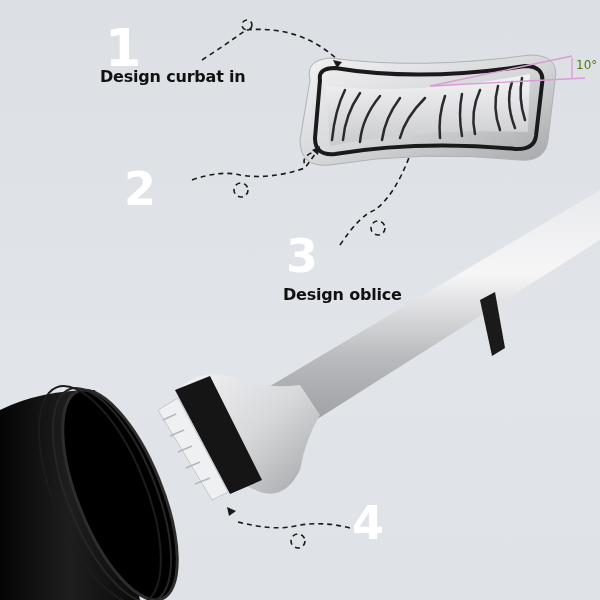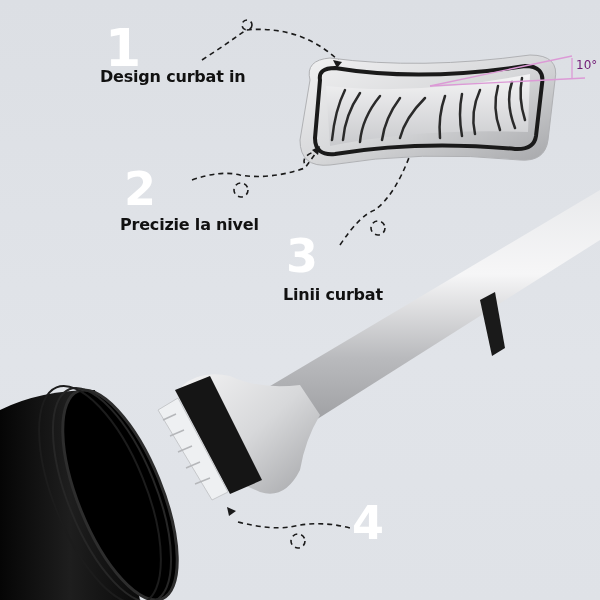--- a/index.html
+++ b/index.html
@@ -12,21 +12,21 @@
     .num {
       position: absolute; color: #ffffff; font-weight: 900;
       font-family: "DejaVu Sans", sans-serif; line-height: 1;
     }
     .label {
       position: absolute; color: #111111; font-weight: bold;
       font-family: "DejaVu Sans", sans-serif; font-size: 16px; line-height: 21px;
       letter-spacing: -0.2px;
     }
     .angle-label {
-      position: absolute; color: #701a75; font-family: "DejaVu Sans", sans-serif;
+      position: absolute; color: #4d7c0f; font-family: "DejaVu Sans", sans-serif;
       font-size: 12px;
     }
   </style>
 </head>
 <body>
 
 <div class="canvas">
 
   <svg width="600" height="600" viewBox="0 0 600 600" style="position:absolute;left:0;top:0">
     <defs>
@@ -121,26 +121,25 @@
     </g>
   </svg>
 
   <div class="num" style="left:105px; top:22px; font-size:52px;">1</div>
   <div class="label" style="left:100px; top:66px;">
     <div>Design curbat in</div>
   </div>
 
   <div class="num" style="left:124px; top:166px; font-size:46px;">2</div>
   <div class="label" style="left:120px; top:214px;">
-    <div>Precizie la nivel</div>
   </div>
 
   <div class="num" style="left:286px; top:233px; font-size:46px;">3</div>
   <div class="label" style="left:283px; top:284px;">
-    <div>Linii curbat</div>
+    <div>Design oblice</div>
   </div>
 
   <div class="num" style="left:352px; top:500px; font-size:46px;">4</div>
   <div class="label" style="left:346px; top:547px;">
   </div>
 
   <div class="angle-label" style="left:576px; top:58px;">10°</div>
 
 </div>
 

